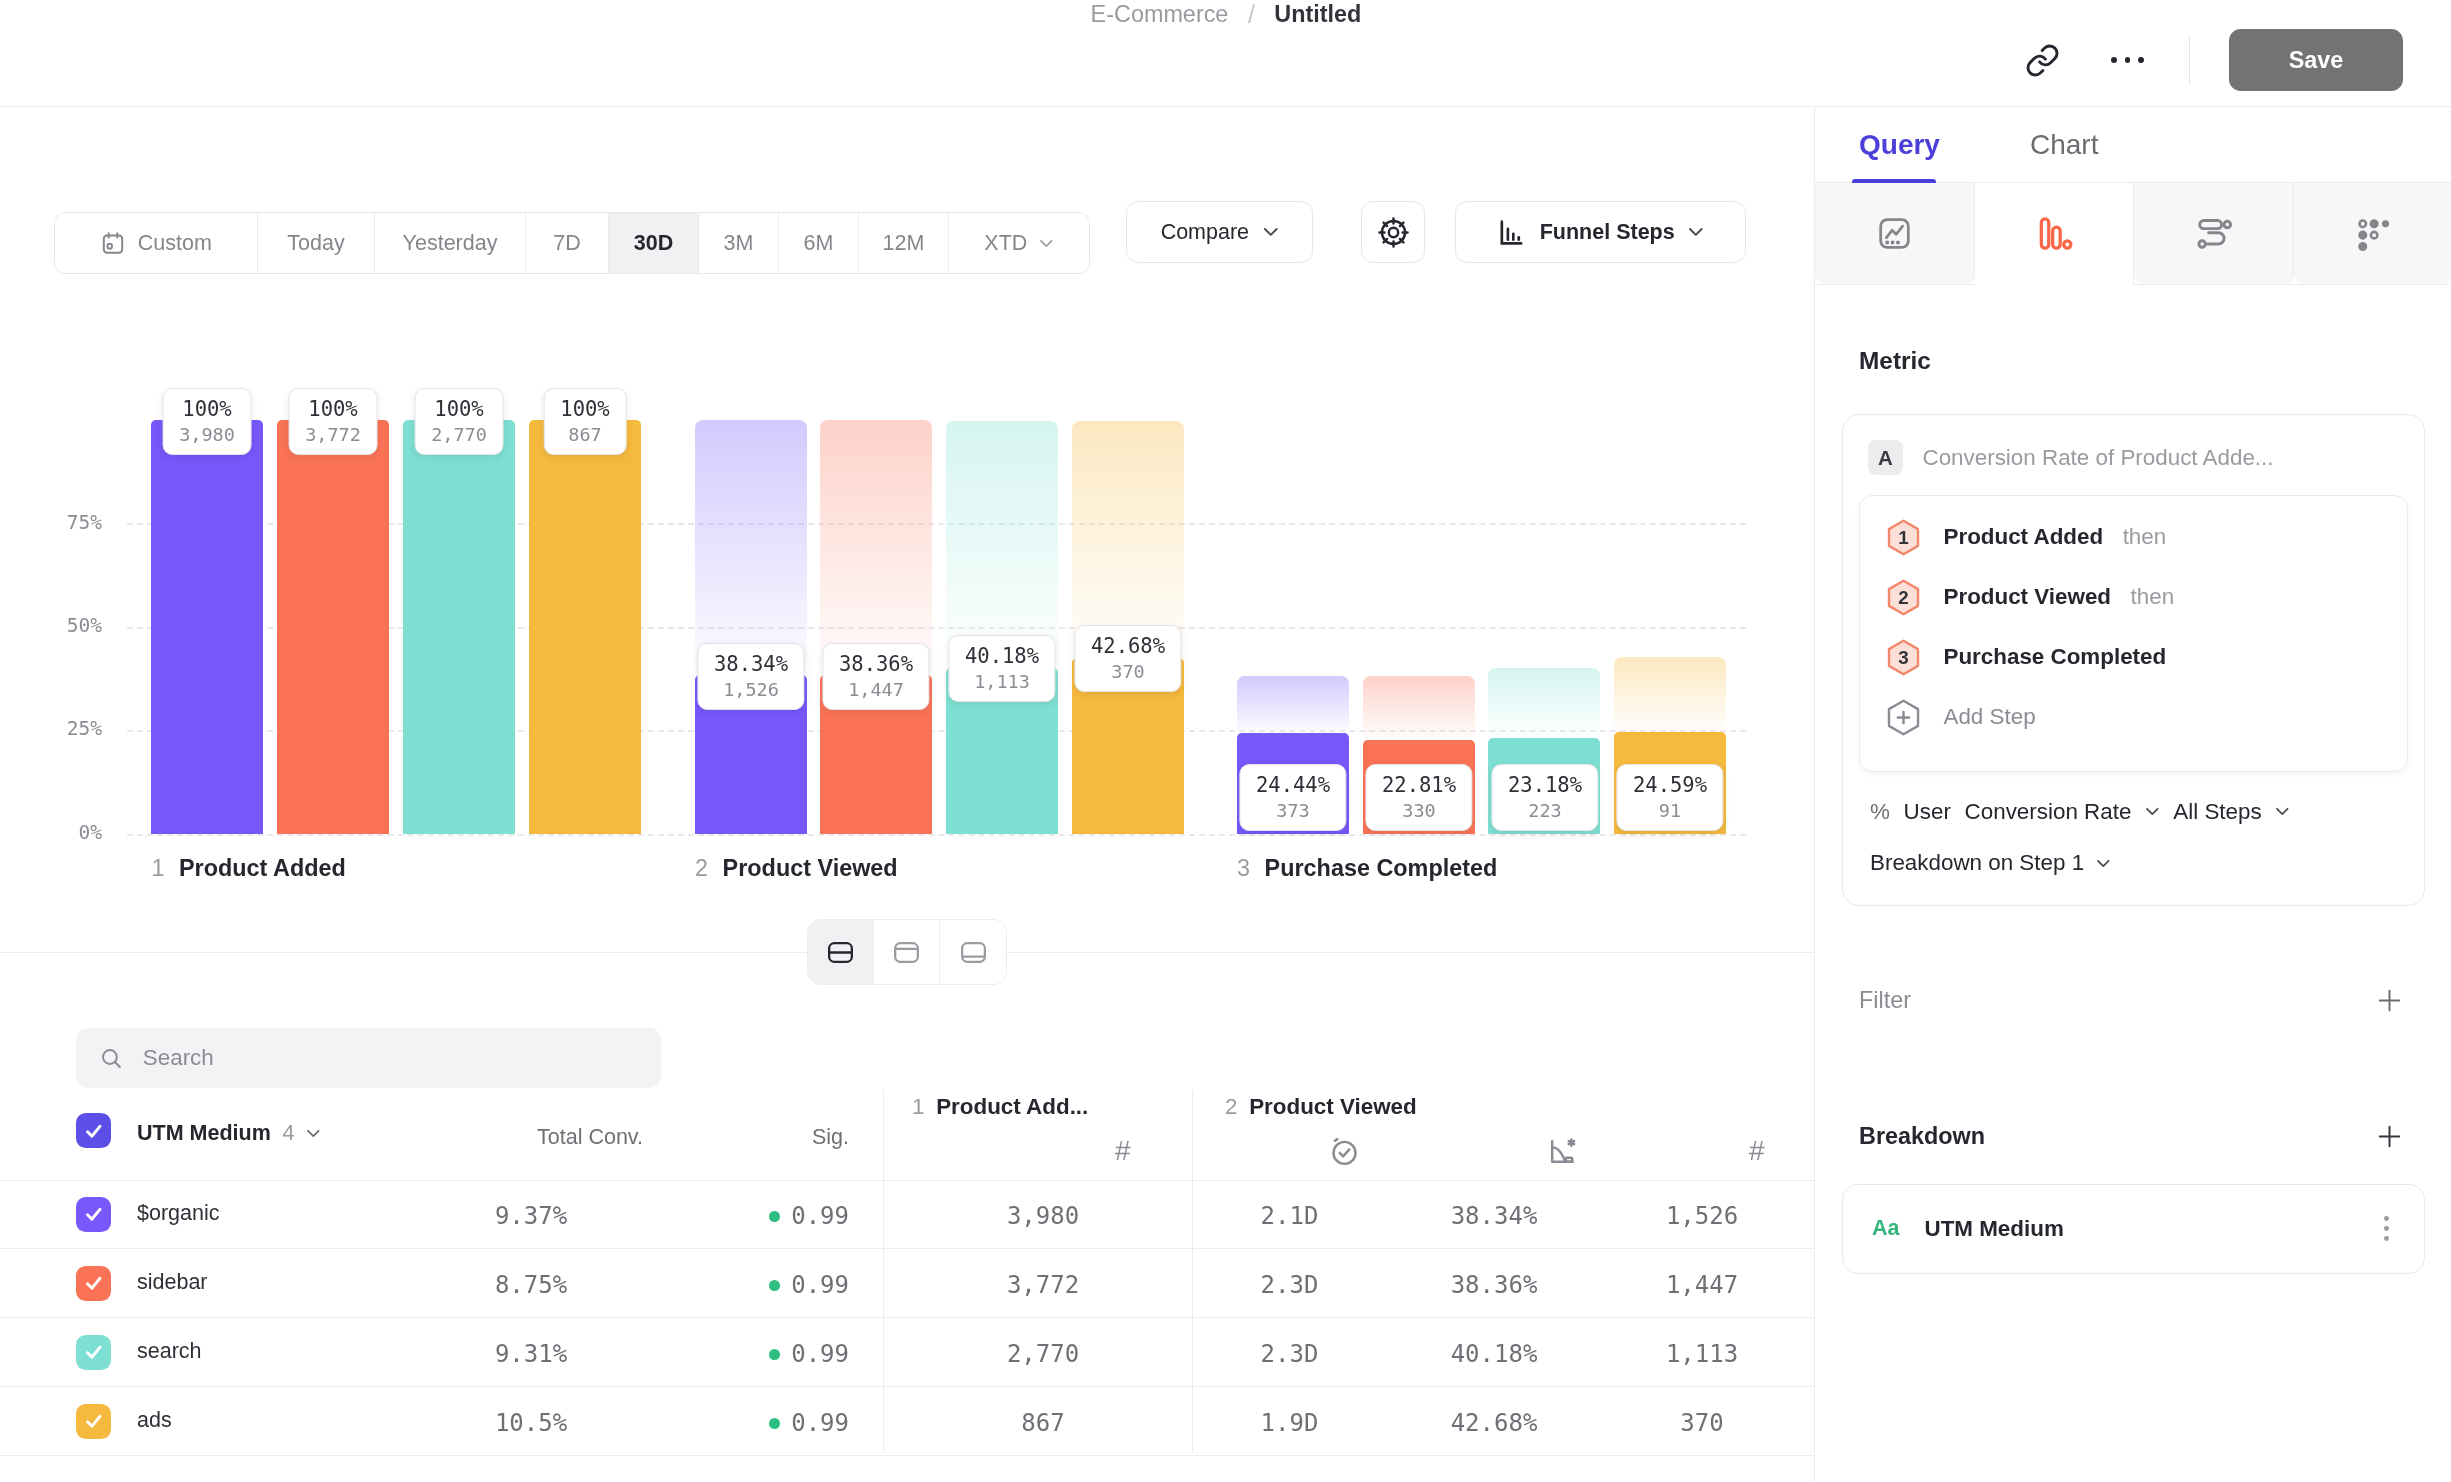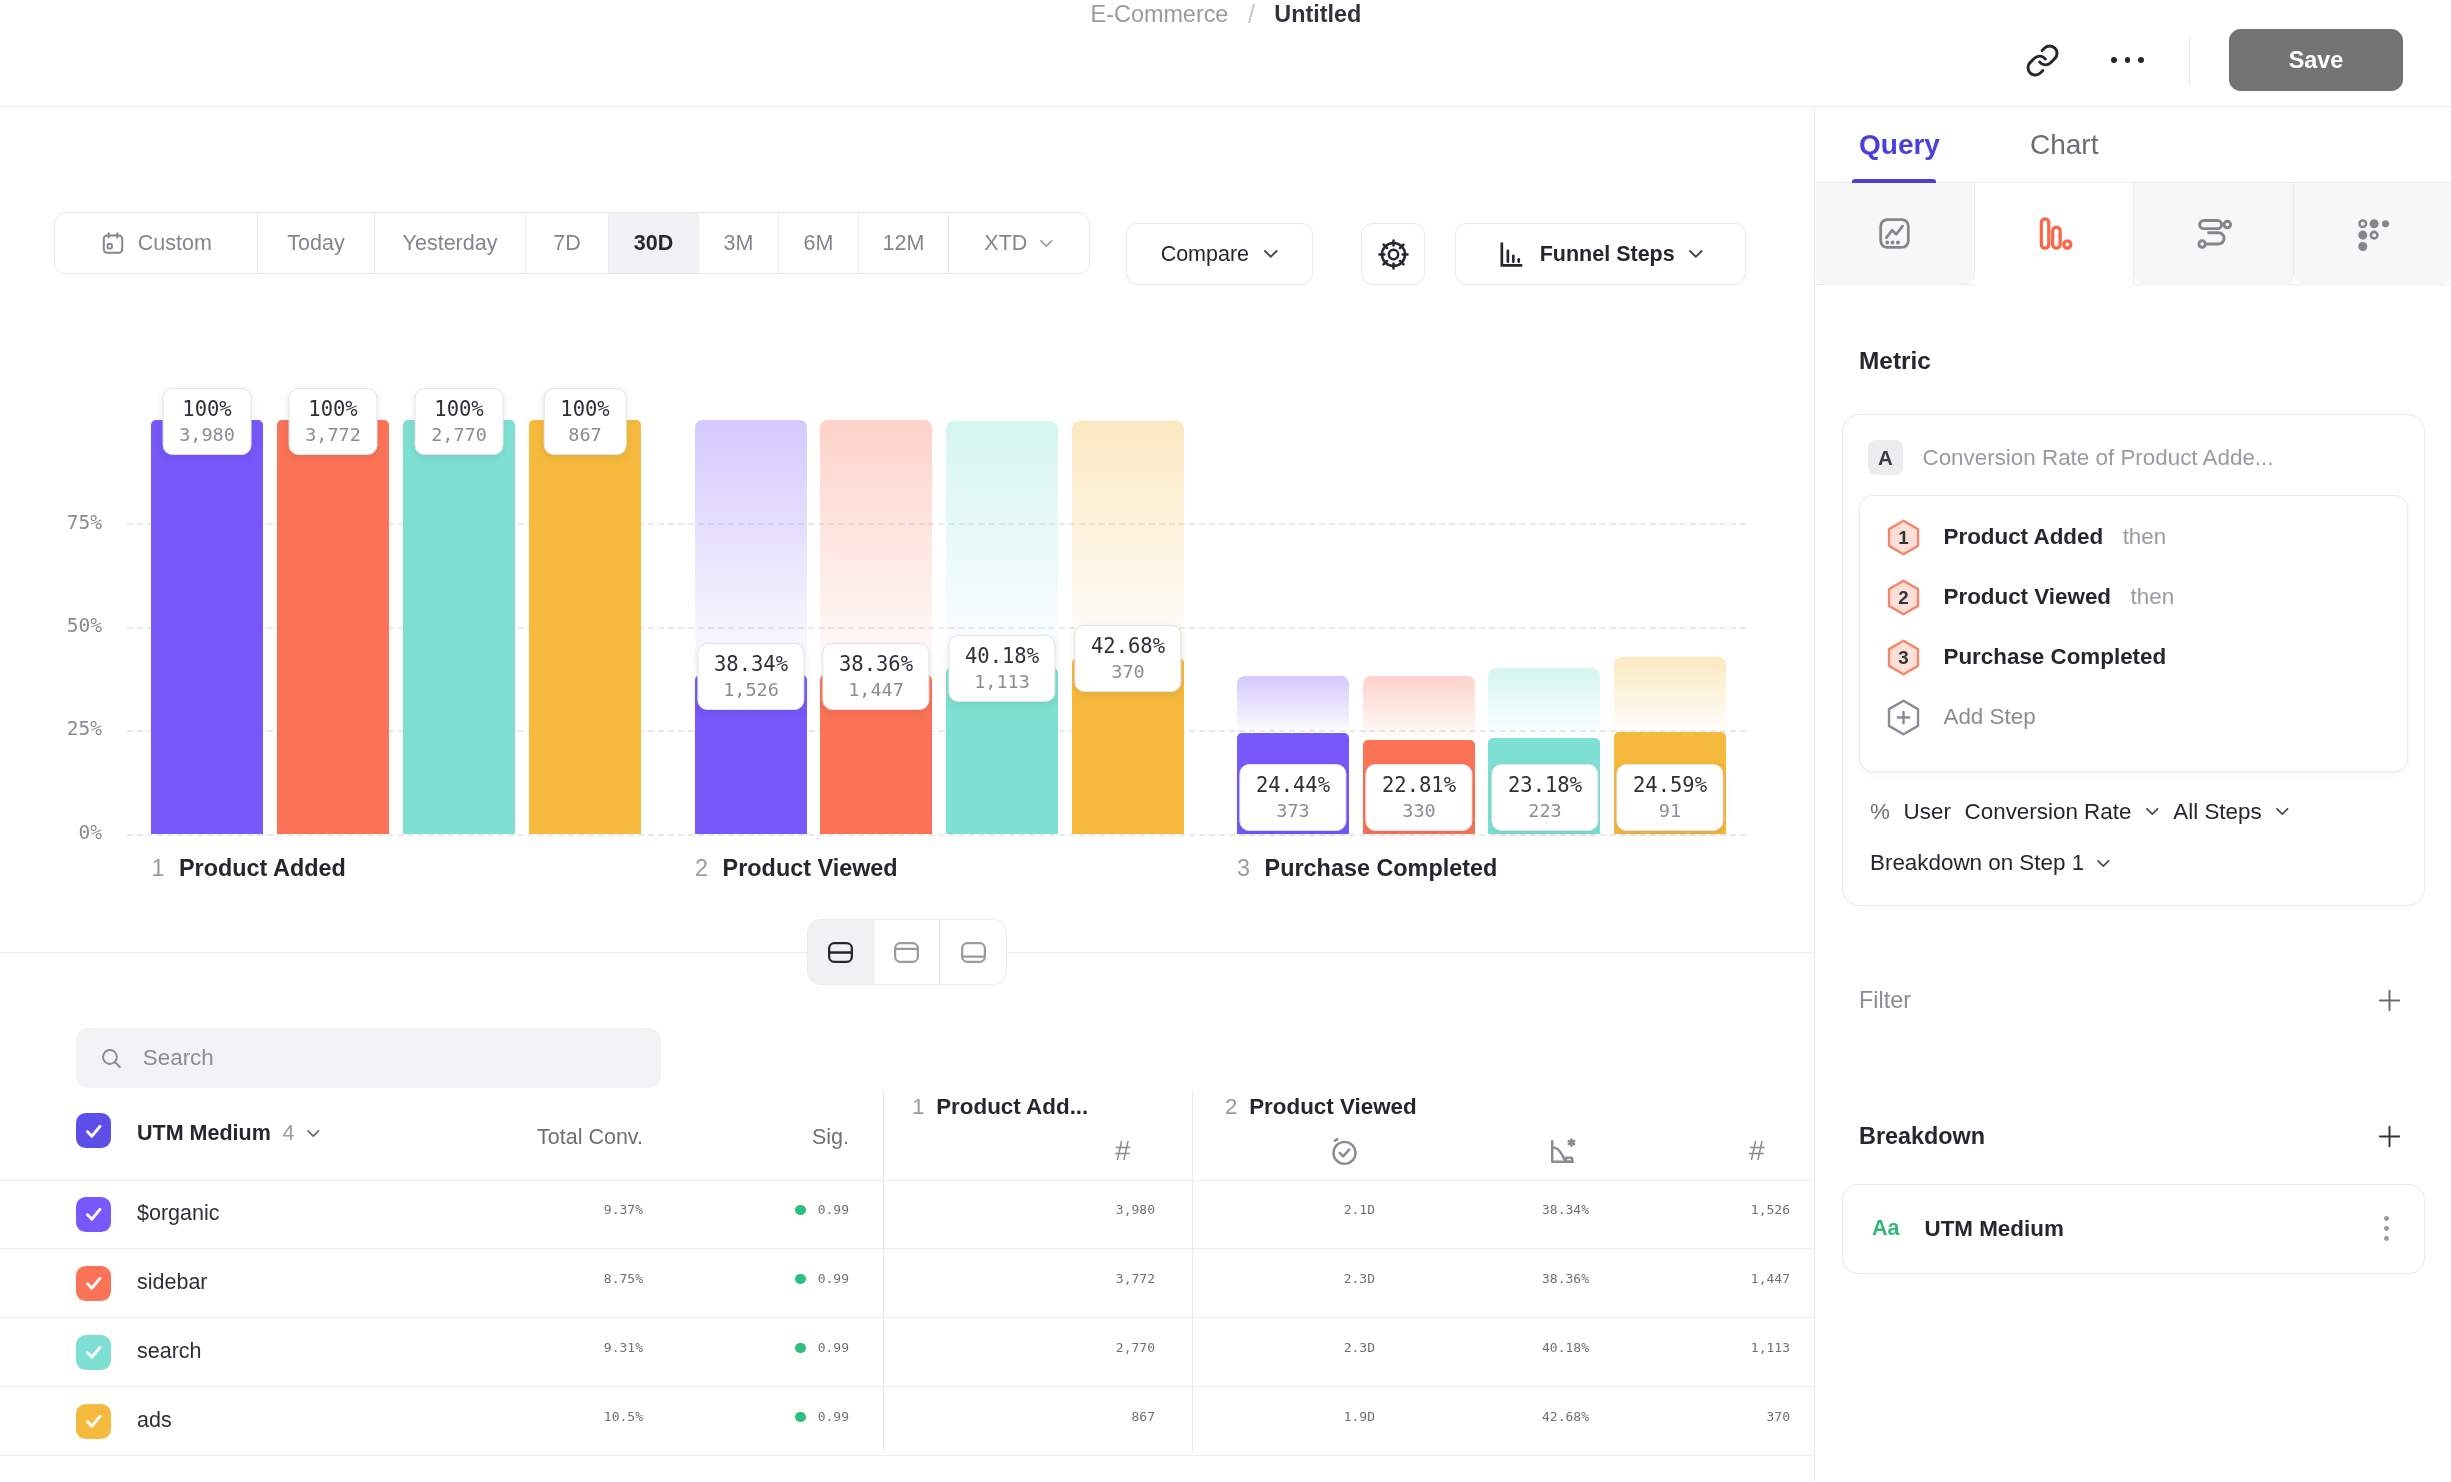--- a/index.html
+++ b/index.html
@@ -33,21 +33,21 @@
   
   .ranges{position:absolute;left:54px;top:105px;height:62px;display:flex;border:1px solid #e7e7ea;
     border-radius:11.7px;overflow:hidden;background:#fff;box-sizing:border-box;}
   .seg{display:flex;align-items:center;justify-content:center;gap:11.7px;font-size:21.5px;color:#85868c;
     background:#fff;border:none;border-right:1px solid #ececef;padding:0;}
   .seg:nth-child(1){width:203px}.seg:nth-child(2){width:117px}.seg:nth-child(3){width:151px}
   .seg:nth-child(4){width:83px}.seg:nth-child(5){width:90px}.seg:nth-child(6){width:80px}
   .seg:nth-child(7){width:80px}.seg:nth-child(8){width:90px}
   .seg:nth-child(9){width:140px;border-right:none}
   .seg.active{background:#f1f1f3;color:#26272e;font-weight:700;}
-  .tool-btn{position:absolute;top:116px;height:62px;display:flex;align-items:center;justify-content:center;
+  .tool-btn{position:absolute;top:94px;height:62px;display:flex;align-items:center;justify-content:center;
     gap:13.7px;border:1px solid #e7e7ea;border-radius:11.7px;background:#fff;font-size:21.5px;color:#26272e;
     box-sizing:border-box;font-weight:500;}
   .compare-btn{left:1126px;width:187px;}
   .gear-btn{left:1361px;width:64px;}
   .funnel-btn{left:1455px;width:291px;font-weight:600;}
 
   
   .legend{position:absolute;left:127px;top:185px;width:1619px;display:flex;justify-content:center;
     gap:45px;align-items:center;}
   .legend-item{display:flex;gap:13.7px;align-items:center;font-size:20.5px;color:#5f6066;}
@@ -94,21 +94,21 @@
   .h-step{position:absolute;top:3.9px;font-size:22.4px;display:flex;gap:11.7px;align-items:baseline;}
   .h-step .step-name{font-size:22.4px;}
   .h-icon{position:absolute;top:45px;color:#8b8c93;}
   .hash{font-size:28px;color:#8b8c93;line-height:31px;}
   .tbody{position:absolute;top:1073px;left:0;width:100%;}
   .trow{position:relative;height:68px;border-bottom:1px solid #ececee;}
   .cb{position:absolute;left:76px;width:35px;height:35px;border-radius:9.8px;display:flex;
     align-items:center;justify-content:center;}
   .trow .cb{top:16.6px;}
   .c-name{position:absolute;left:137px;top:20.5px;font-size:21.5px;color:#2f3037;}
-  .cell{position:absolute;top:22.4px;text-align:right;font-size:13px;color:#6f7076;}
+  .cell{position:absolute;top:22.4px;text-align:center;font-size:24px;color:#6f7076;}
   .c-total{left:419px;width:224px;}
   .c-sig{left:644px;width:205px;display:flex;justify-content:flex-end;align-items:center;gap:11.7px;}
   .sig-dot{width:10.7px;height:10.7px;border-radius:50%;background:#2fbe81;display:inline-block;}
   .c-s1{left:931px;width:224px;}
   .c-time{left:1204px;width:171px;}
   .c-pct{left:1399px;width:190px;}
   .c-cnt{left:1614px;width:176px;}
   .tvdiv{position:absolute;top:983px;height:363px;width:1px;background:#ececee;}
 
   

